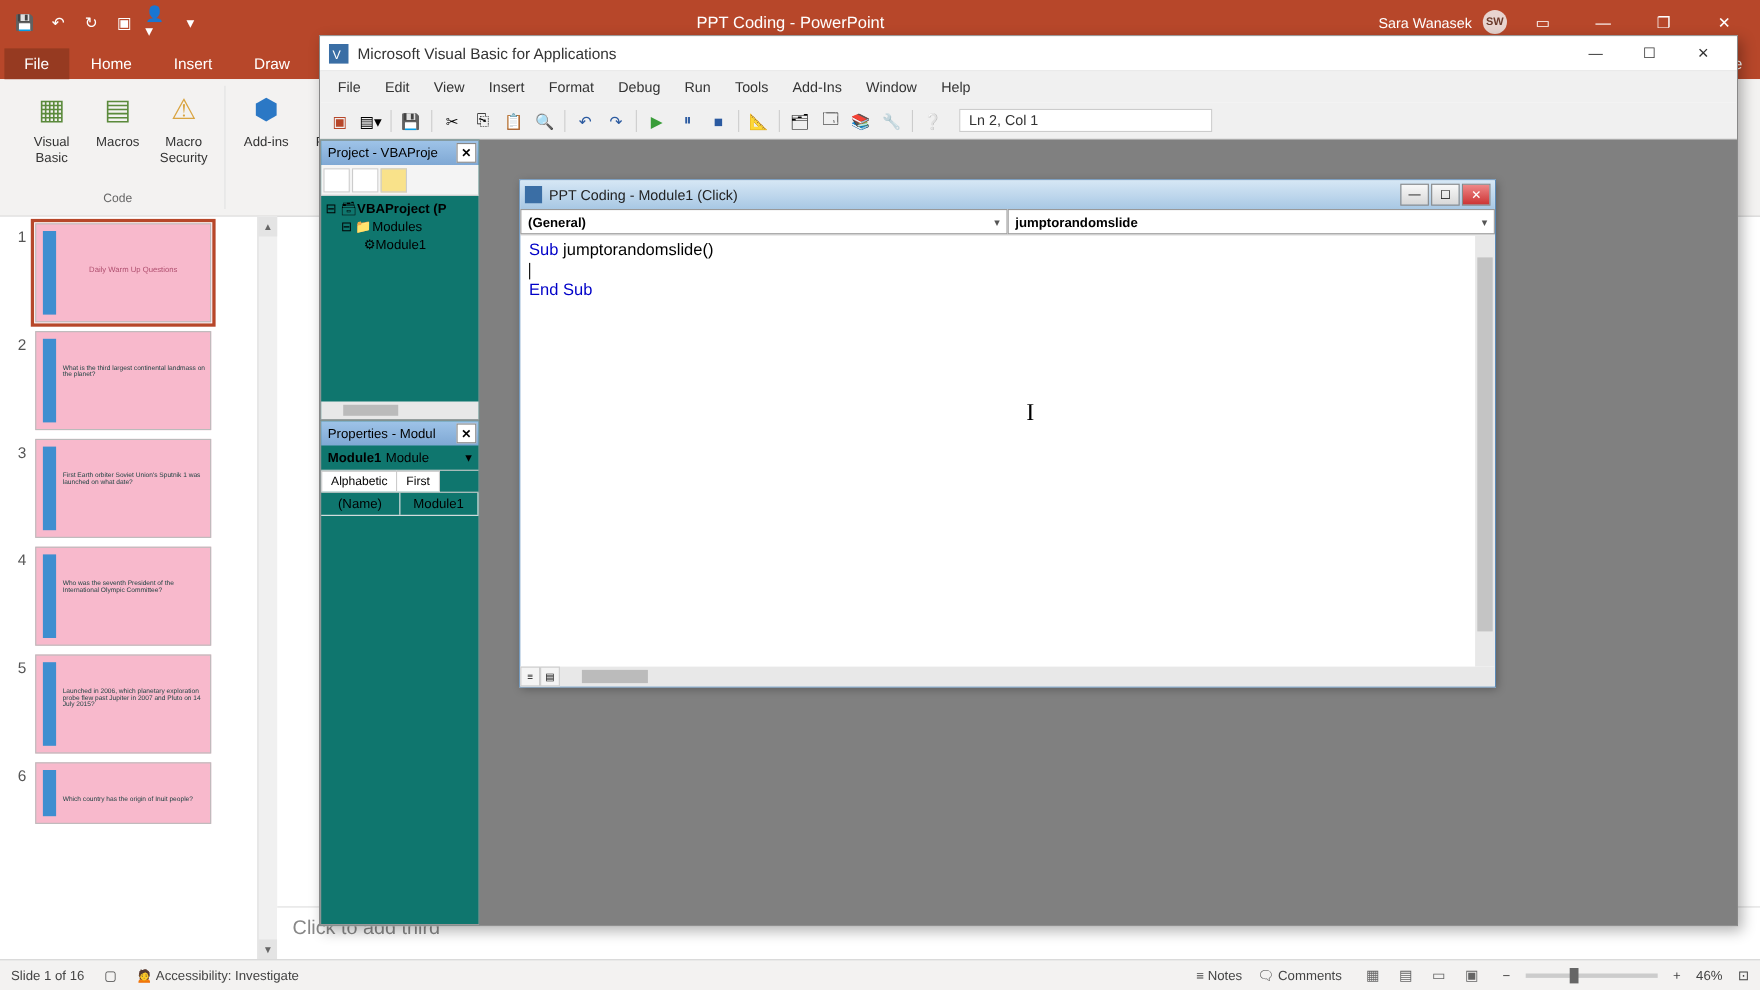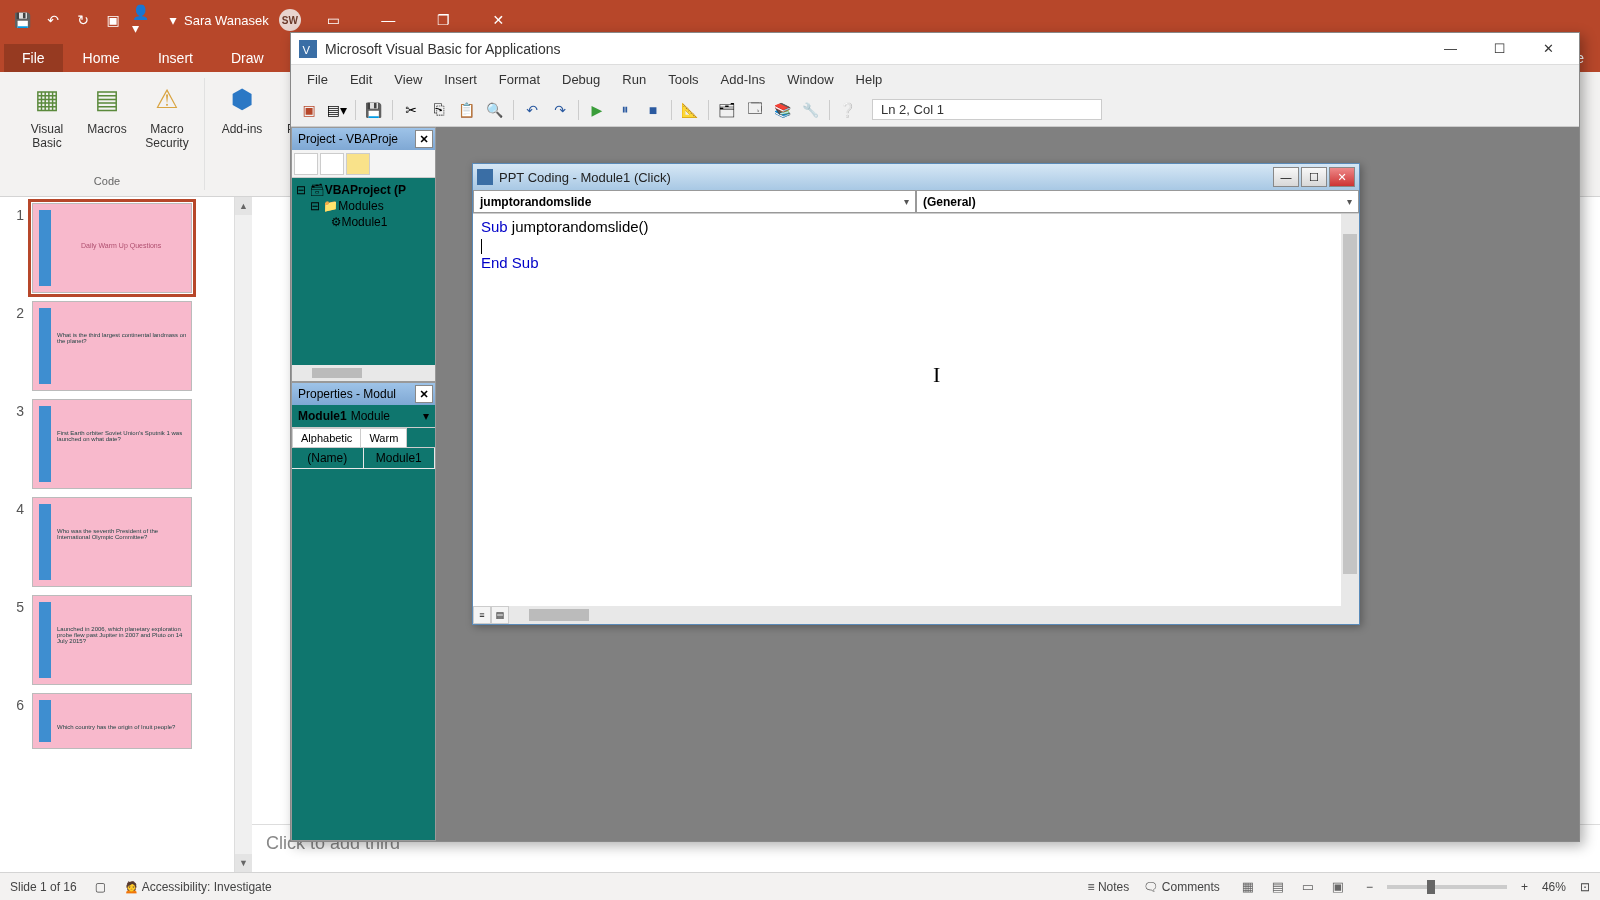--- a/index.html
+++ b/index.html
@@ -120,20 +120,21 @@
 
 <div class="ppt-titlebar">
   <div class="qat">
     <div class="qat-item">💾</div>
     <div class="qat-item">↶</div>
     <div class="qat-item">↻</div>
     <div class="qat-item">▣</div>
     <div class="qat-item">👤▾</div>
     <div class="qat-item">▾</div>
   </div>
+  <div class="ppt-title-center">PPT Coding  -  PowerPoint</div>
   <div class="ppt-title-right">
     <span>Sara Wanasek</span>
     <div class="user-badge">SW</div>
     <div class="win-btn">▭</div>
     <div class="win-btn">―</div>
     <div class="win-btn">❐</div>
     <div class="win-btn">✕</div>
   </div>
 </div>
 
@@ -340,21 +341,21 @@
           <div class="vbe-pane-close">✕</div>
         </div>
         <div class="props-body">
           <div class="props-name">
             <span class="props-name-bold">Module1</span>
             <span>Module</span>
             <span style="margin-left:auto">▾</span>
           </div>
           <div class="props-tabs">
             <div class="props-tab">Alphabetic</div>
-            <div class="props-tab">Warm</div>
+            <div class="props-tab">First</div>
           </div>
           <div class="props-grid-row">
             <div class="props-grid-cell">(Name)</div>
             <div class="props-grid-cell">Module1</div>
           </div>
         </div>
       </div>
     </div>
 
     <div class="vbe-mdi">
@@ -366,24 +367,24 @@
             </svg>
           <div class="code-title-text">PPT Coding - Module1 (Click)</div>
           <div class="code-win-btns">
             <div class="code-win-btn">―</div>
             <div class="code-win-btn">☐</div>
             <div class="code-win-btn close">✕</div>
           </div>
         </div>
         <div class="code-dropdowns">
           <div class="code-dd">
-              <b>jumptorandomslide</b>
+              <b>(General)</b>
             </div>
           <div class="code-dd">
-              <b>(General)</b>
+              <b>jumptorandomslide</b>
             </div>
         </div>
         <div class="code-area">
           <div class="code-text"><span class="code-kw">Sub </span><span>jumptorandomslide()</span>
 <span class="text-cursor"></span>
 <span class="code-kw">End Sub</span>
 <span class="code-cursor-ibeam">I</span></div>
           <div class="code-vscroll">
               <div class="code-vscroll-thumb"></div>
             </div>

